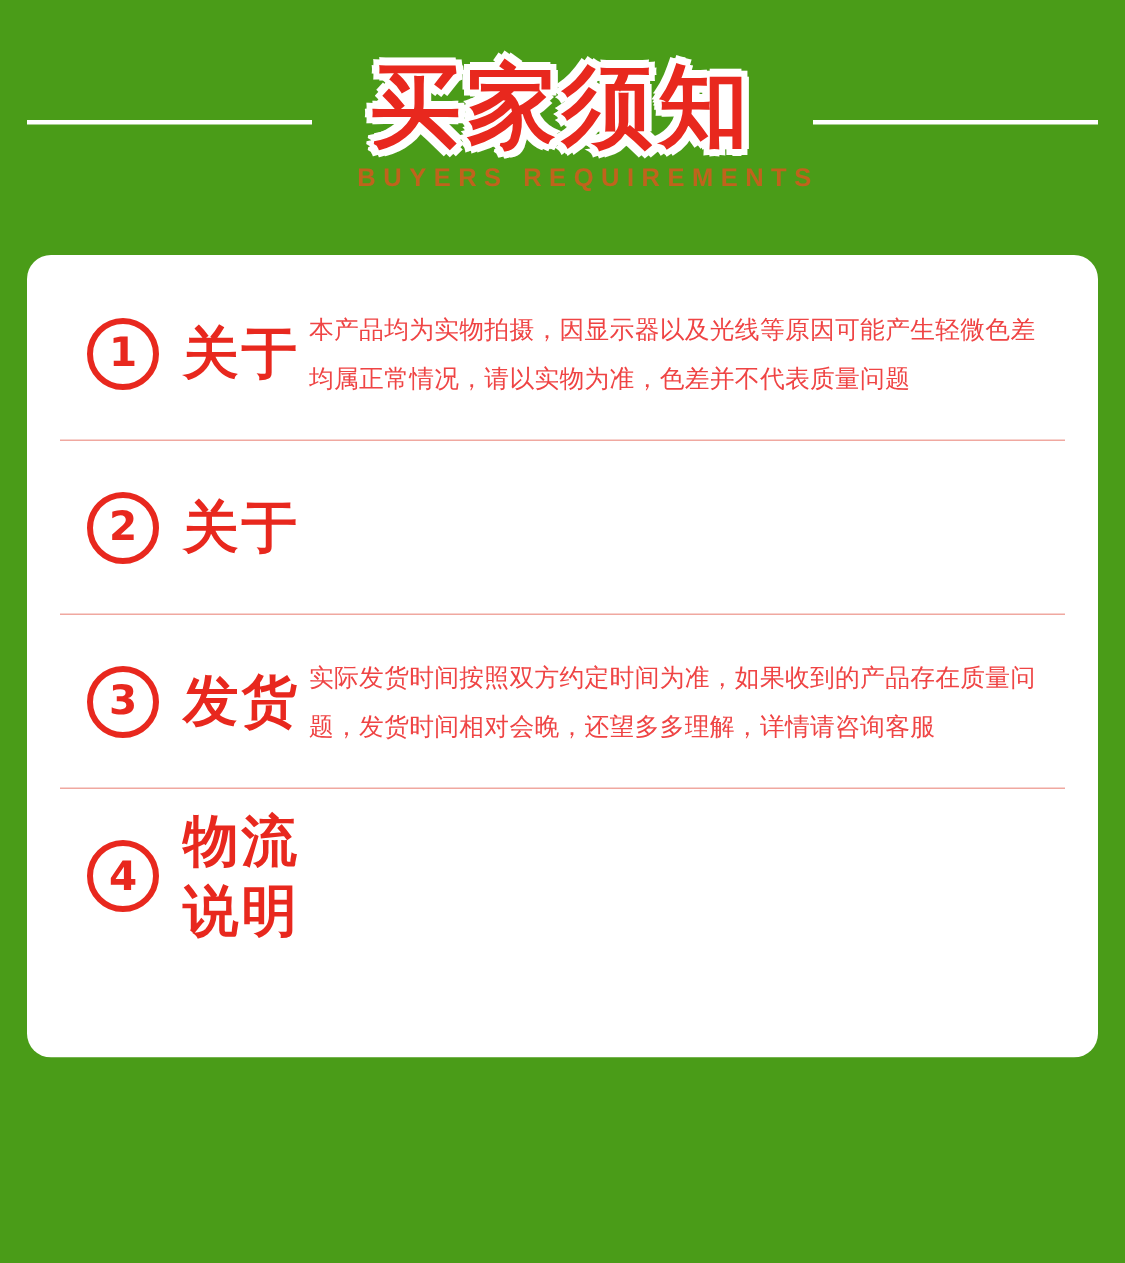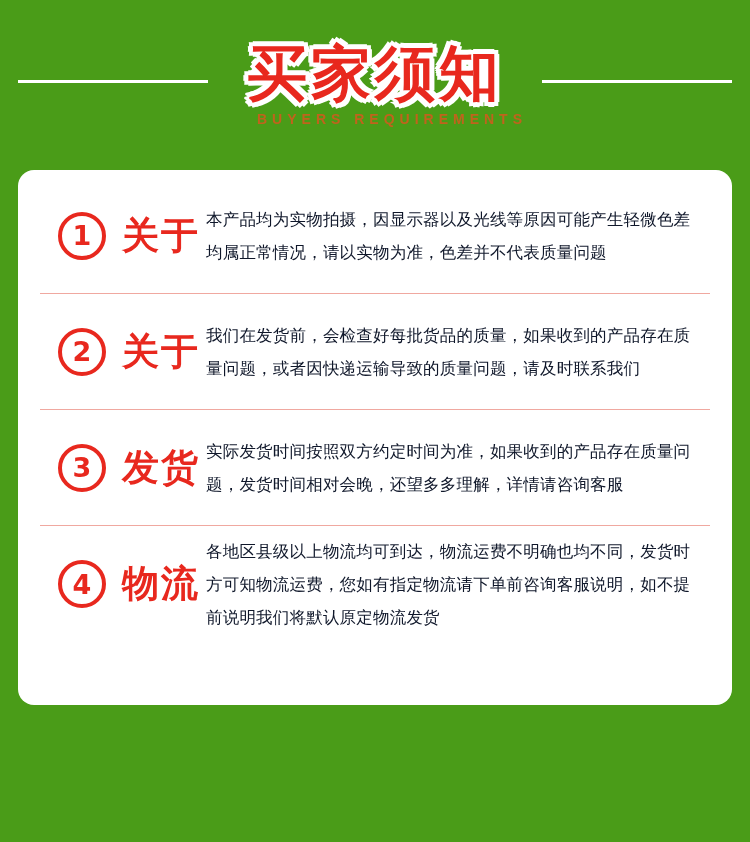--- a/index.html
+++ b/index.html
@@ -57,21 +57,21 @@
       -4px -4px 0 #ffffff, 4px -4px 0 #ffffff,
       -4px  4px 0 #ffffff, 4px  4px 0 #ffffff,
       -5px  0   0 #ffffff, 5px  0   0 #ffffff,
        0   -5px 0 #ffffff, 0    5px 0 #ffffff;
     line-height: 1.05;
     margin: 0;
     padding: 0 6px;
   }
   .sub-title {
     margin-top: 6px;
-    font-size: 14px;
+    font-size: 17px;
     letter-spacing: 5px;
     font-weight: bold;
     color: #e8501e;
     opacity: 0.75;
     text-align: center;
     margin-left: 34px;
   }
 
   
   .card {
@@ -119,21 +119,21 @@
     font-size: 37px;
     font-weight: bold;
     line-height: 1.28;
     letter-spacing: 2px;
     font-family: Liberation Sans, sans-serif;
     text-align: left;
   }
   .label .l2 { display: block; }
   .body-text {
     flex: 1 1 auto;
-    color: #0f172a;
+    color: #ef4444;
     font-size: 16.5px;
     line-height: 2.0;
     font-family: "DejaVu Sans", "Liberation Sans", sans-serif;
     padding-right: 6px;
     letter-spacing: 0.2px;
   }
 
   
   .footer-space {
     position: absolute;
@@ -166,35 +166,34 @@
         <span>关于</span>
       </div>
       <div class="body-text">本产品均为实物拍摄，因显示器以及光线等原因可能产生轻微色差均属正常情况，请以实物为准，色差并不代表质量问题</div>
     </div>
 
     <div class="row">
       <div class="num">2</div>
       <div class="label">
         <span>关于</span>
       </div>
-      <div class="body-text">我们在发货前，会检查好每批货品的质量，如果收到的产品存在质量问题，或者因快递运输导致的质量问题，请及时联系我们</div>
     </div>
 
     <div class="row">
       <div class="num">3</div>
       <div class="label">
         <span>发货</span>
       </div>
       <div class="body-text">实际发货时间按照双方约定时间为准，如果收到的产品存在质量问题，发货时间相对会晚，还望多多理解，详情请咨询客服</div>
     </div>
 
     <div class="row">
       <div class="num">4</div>
       <div class="label">
         <span>物流</span>
+        <span class="l2">说明</span>
       </div>
-      <div class="body-text">各地区县级以上物流均可到达，物流运费不明确也均不同，发货时方可知物流运费，您如有指定物流请下单前咨询客服说明，如不提前说明我们将默认原定物流发货</div>
     </div>
 
   </div>
 
   <div class="footer-space"></div>
 </div>
 
 </body></html>

